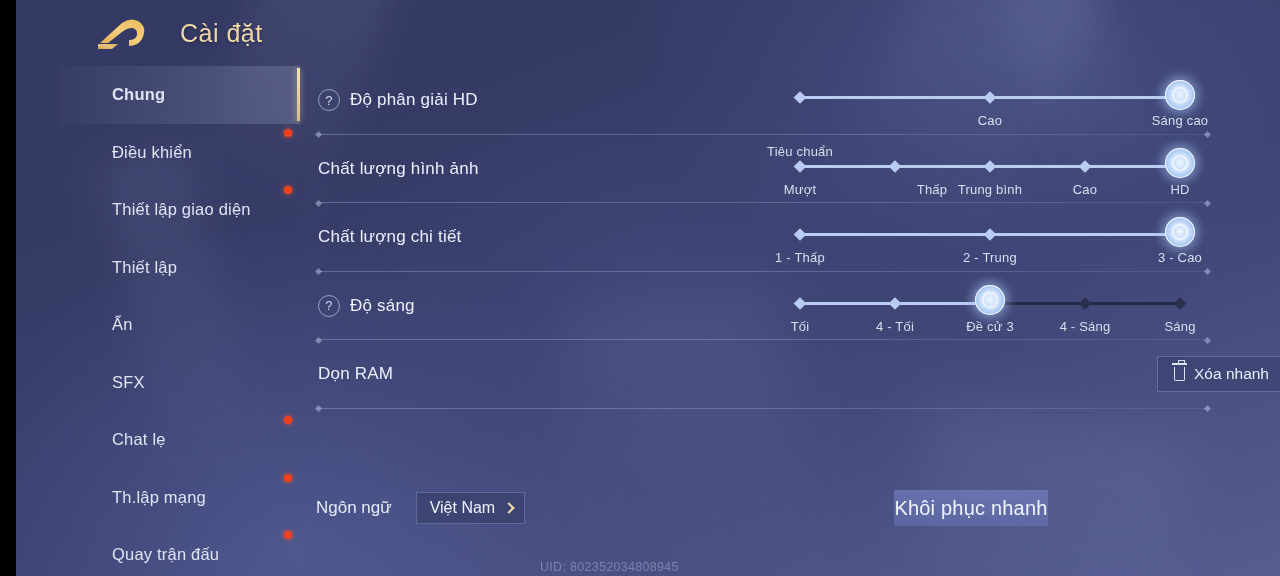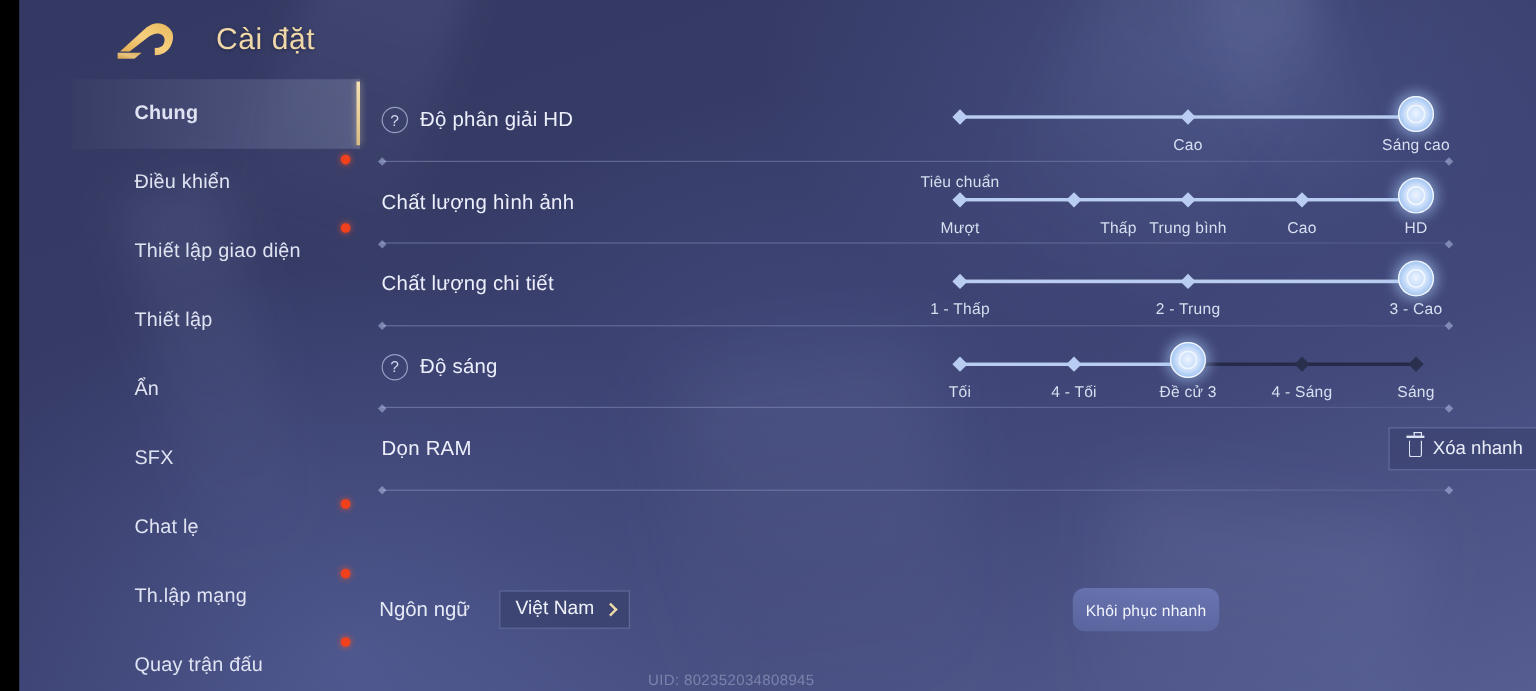--- a/index.html
+++ b/index.html
@@ -268,28 +268,27 @@
   .chev {
     width: 8px; height: 8px;
     border-right: 2.6px solid #f2dcac;
     border-top: 2.6px solid #f2dcac;
     transform: rotate(45deg);
     flex: none;
   }
   #restore-btn {
     position: absolute;
     left: 594px; top: 14px;
-    width: 122px; height: 36px;
+    width: 154px; height: 36px;
     display: flex; align-items: center; justify-content: center;
     background: linear-gradient(180deg, rgba(124,139,206,0.55), rgba(104,118,184,0.50));
     color: #f1f4fd;
-    font-size: 13px;
+    font-size: 20px;
     letter-spacing: 0.2px;
     cursor: pointer;
-    border-radius: 10px;
   }
   #uid {
     position: absolute;
     left: 240px; bottom: 2px;
     color: rgba(198,206,232,0.40);
     font-size: 12.5px;
     letter-spacing: 0.3px;
   }
 </style>
 </head>

